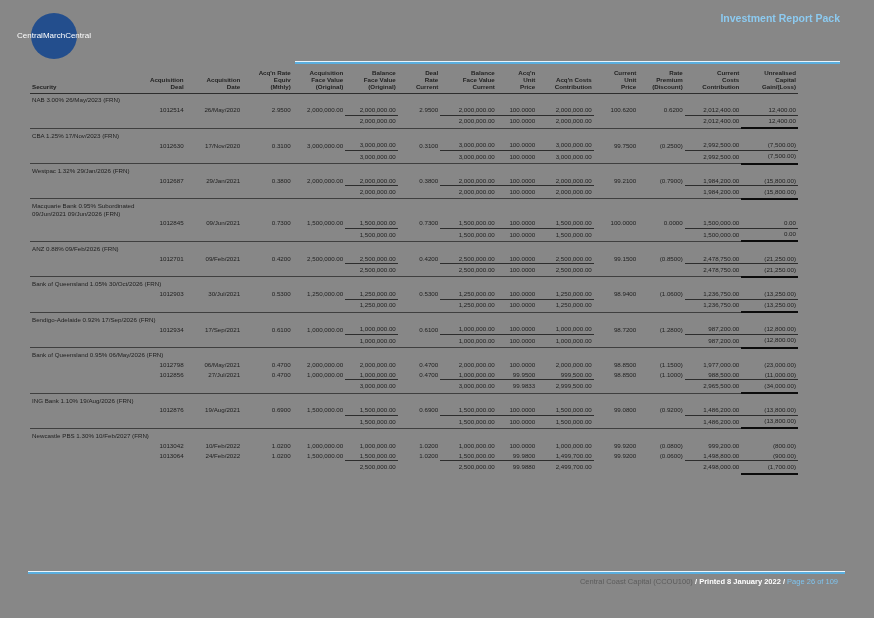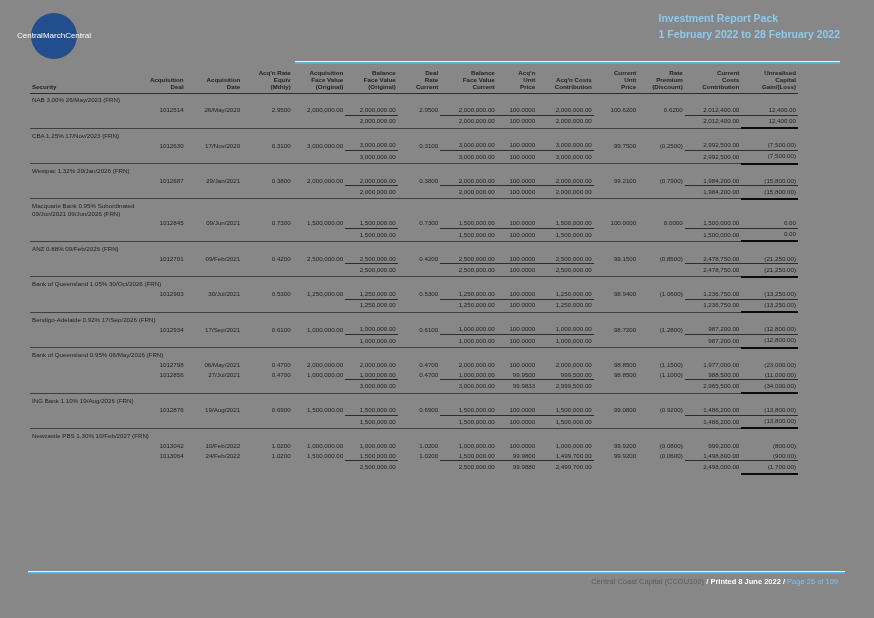--- a/index.html
+++ b/index.html
@@ -70,21 +70,20 @@
 <div class="page">
 
   <div class="logo">
     <div>Central</div>
     <div>March</div>
     <div>Central</div>
   </div>
 
   <div class="title-block">
     <div>Investment Report Pack</div>
-    <div>1 February 2022 to 28 February 2022</div>
   </div>
 
   <div class="header-rule"></div>
 
   <table class="report">
     <colgroup>
       <col style="width:100px">
         <col style="width:54px">
         <col style="width:56px">
       <col style="width:50px">
@@ -523,17 +522,17 @@
           <td></td>
           <td class="u">2,498,000.00</td>
           <td class="u grand">(1,700.00)</td>
         </tr>
       </tbody>
   </table>
 
   <div class="footer-rule"></div>
   <div class="footer-text">
     <span>Central Coast Capital (CCOU100)</span>
-    <span class="printed">/ Printed 8 June 2022 /</span>
+    <span class="printed">/ Printed 8 January 2022 /</span>
     <span class="page-num">Page 26 of 109</span>
   </div>
 
 </div>
 
 </body></html>

